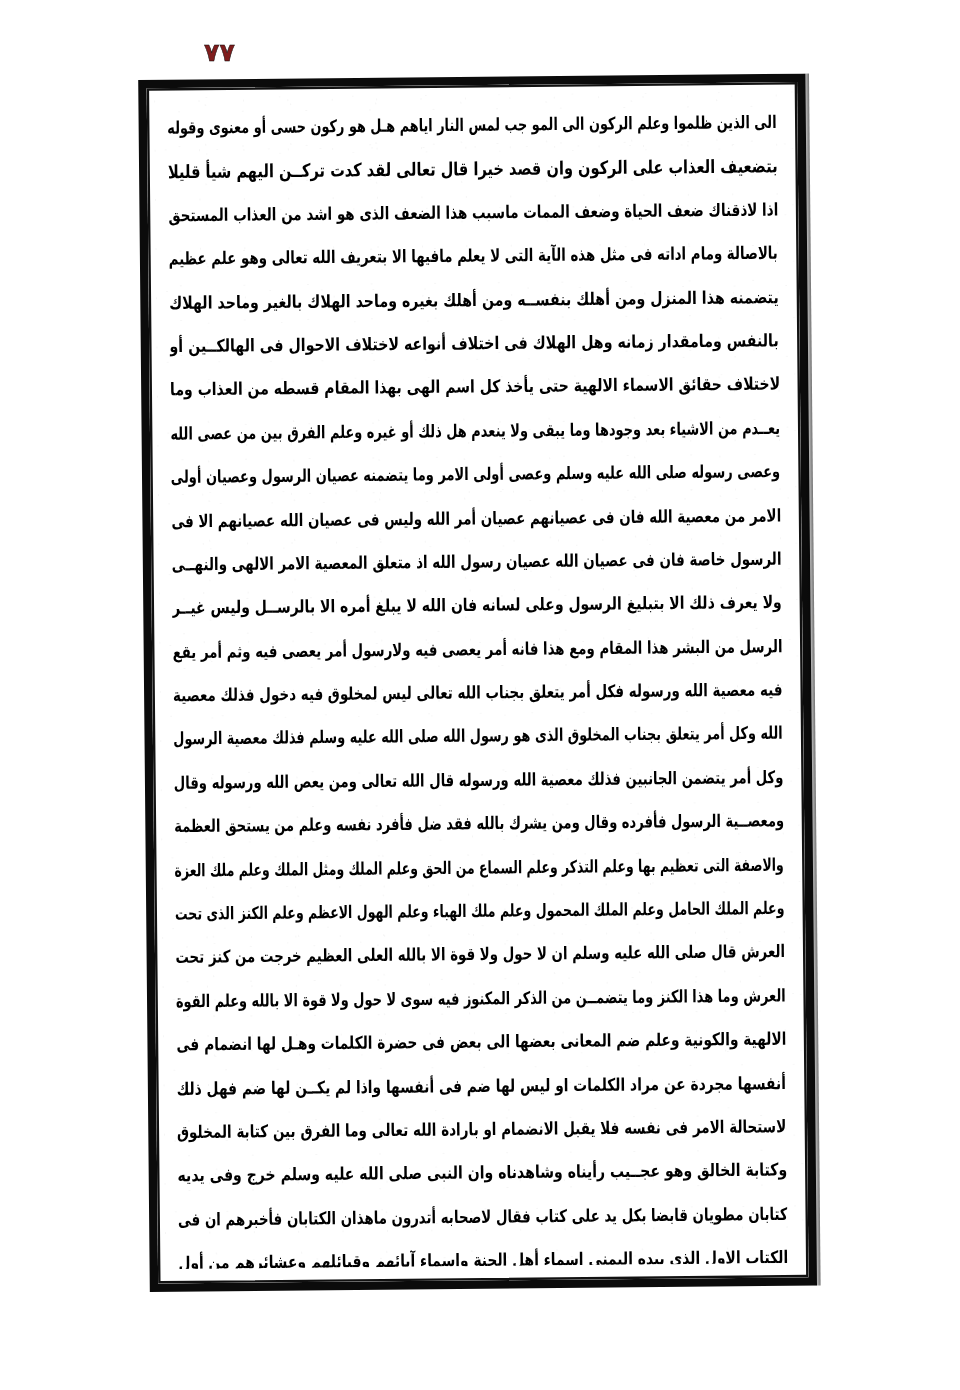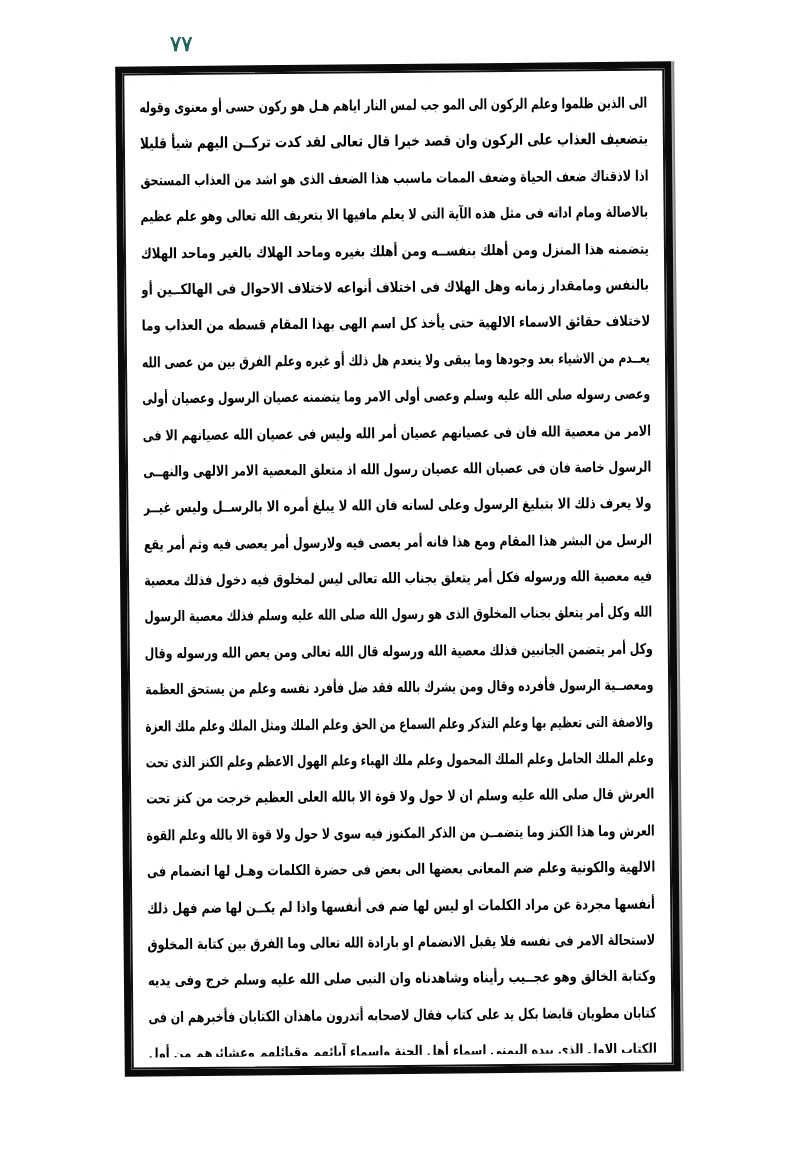--- a/index.html
+++ b/index.html
@@ -18,22 +18,22 @@
     font-family: "DejaVu Sans", "Liberation Sans", sans-serif;
   }
 
   
   .folio {
     position: absolute;
     left: 170px;
     top: 34px;
     font-family: "DejaVu Sans", sans-serif;
     font-size: 21px;
-    font-weight: 400;
-    color: #0f766e;
+    font-weight: 700;
+    color: #7f1d1d;
     letter-spacing: -1px;
     line-height: 1;
     -webkit-text-stroke: 0.4px #000;
   }
 
   
   .scan {
     position: absolute;
     left: 120px;
     top: 64px;

